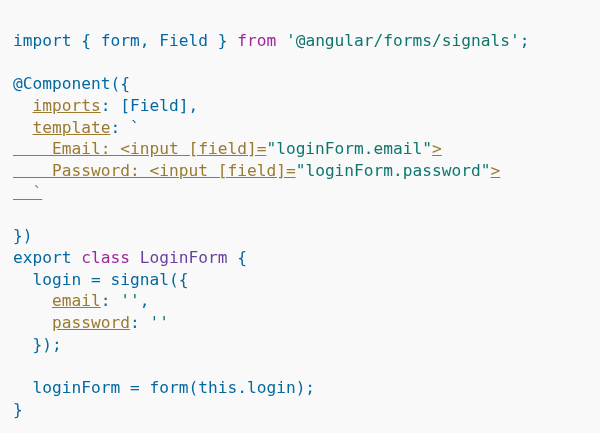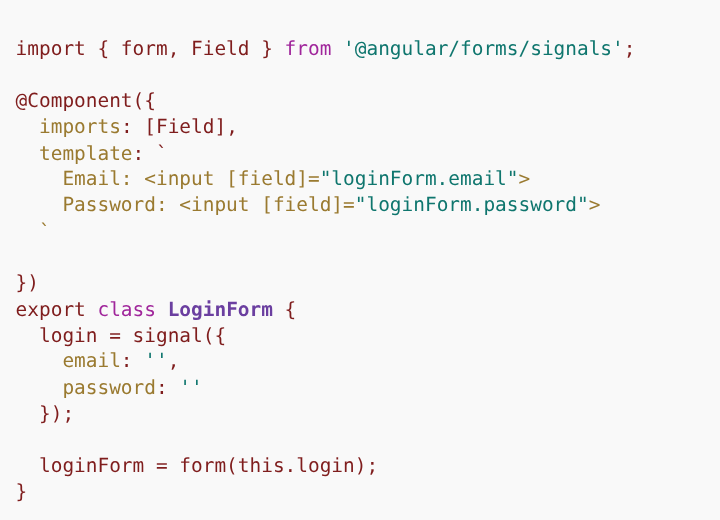--- a/index.html
+++ b/index.html
@@ -12,20 +12,20 @@
       margin: 0;
       font-family: "DejaVu Sans Mono", "Liberation Mono", monospace;
       font-size: 16.2px;
       line-height: 21.7px;
       color: #333333;
       white-space: pre;
     }
     .line { display: block; height: 21.7px; }
     .kw { color: #a0269b; }
     .str { color: #0f766e; }
-    .prop { color: #9a7a30; }
-    .cls { color: #6b3fa0; font-weight: bold; }
-    .plain { color: #7f1d1d; }
+    .prop { color: #9a7a30; text-decoration: underline; }
+    .cls { color: #6b3fa0; }
+    .plain { color: #0369a1; }
   </style>
 </head>
 <body>
 
 <pre class="code" id="code"><span class="line"><span class="plain">import { form, Field } </span><span class="kw">from</span><span class="plain"> </span><span class="str">'@angular/forms/signals'</span><span class="plain">;</span></span><span class="line"></span><span class="line"><span class="plain">@Component({</span></span><span class="line"><span class="plain">  </span><span class="prop">imports</span><span class="plain">: [Field],</span></span><span class="line"><span class="plain">  </span><span class="prop">template</span><span class="plain">: `</span></span><span class="line"><span class="prop">    Email: &lt;input [field]=</span><span class="str">"loginForm.email"</span><span class="prop">&gt;</span></span><span class="line"><span class="prop">    Password: &lt;input [field]=</span><span class="str">"loginForm.password"</span><span class="prop">&gt;</span></span><span class="line"><span class="prop">  `</span></span><span class="line"></span><span class="line"><span class="plain">})</span></span><span class="line"><span class="plain">export </span><span class="kw">class</span><span class="plain"> </span><span class="cls">LoginForm</span><span class="plain"> {</span></span><span class="line"><span class="plain">  login = signal({</span></span><span class="line"><span class="plain">    </span><span class="prop">email</span><span class="plain">: </span><span class="str">''</span><span class="plain">,</span></span><span class="line"><span class="plain">    </span><span class="prop">password</span><span class="plain">: </span><span class="str">''</span></span><span class="line"><span class="plain">  });</span></span><span class="line"></span><span class="line"><span class="plain">  loginForm = form(this.login);</span></span><span class="line"><span class="plain">}</span></span></pre>
 
 </body></html>

